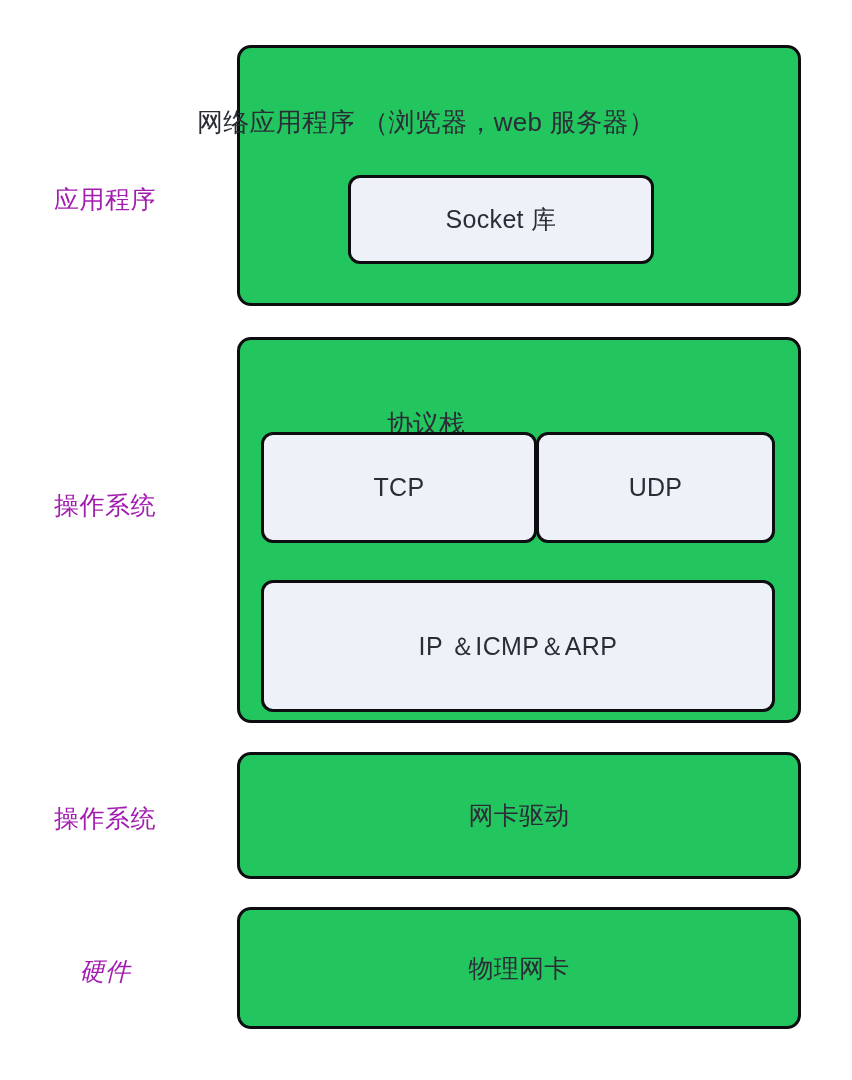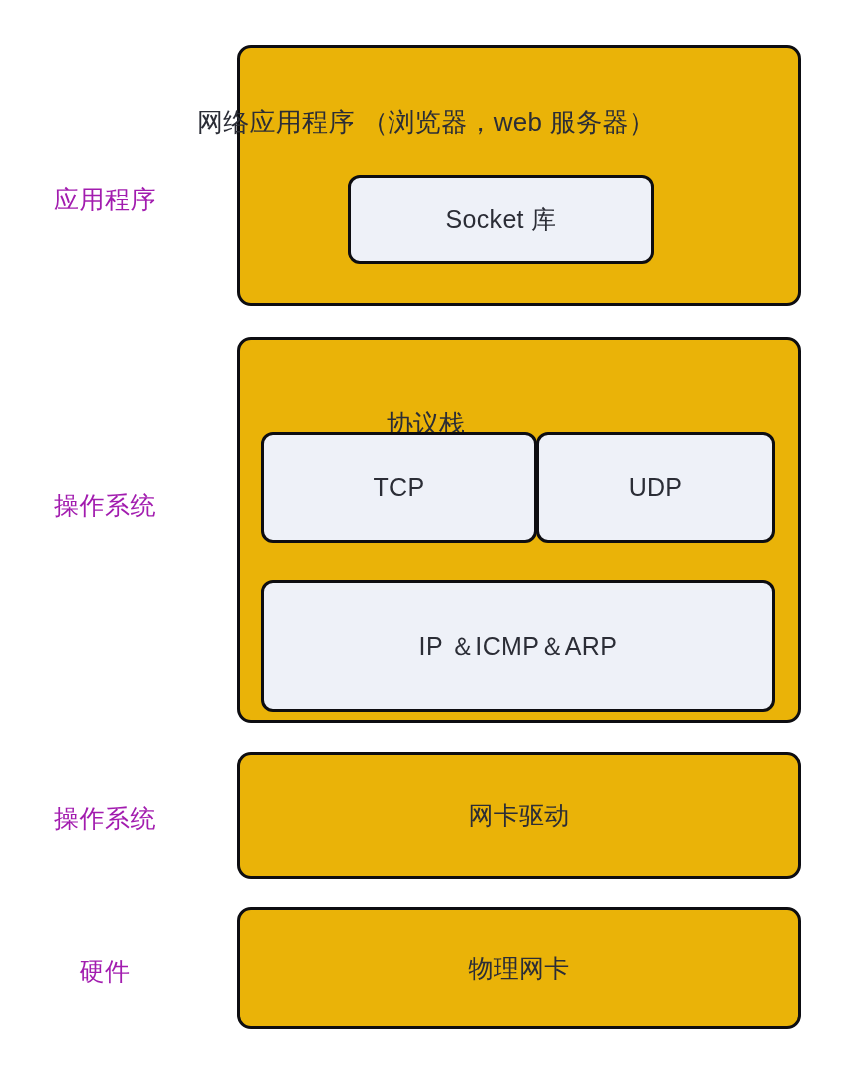--- a/index.html
+++ b/index.html
@@ -33,21 +33,21 @@
     font-size: 25px;
     line-height: 1.2;
     color: #a21caf;
     letter-spacing: 0.5px;
     white-space: nowrap;
   }
 
   
   .box {
     position: absolute;
-    background: #eab308;
+    background: #22c55e;
     border: 3.5px solid #0d0d11;
     border-radius: 14px;
     box-sizing: border-box;
   }
   .box.inner {
     background: #eef1f8;
     border-width: 3.5px;
     border-radius: 12px;
   }
 
@@ -106,21 +106,21 @@
 <body>
 
 <div id="stage">
 
   <div class="row-label" id="label-application" style="top:184px;">应用程序</div>
 
   <div class="row-label" id="label-os" style="top:490px;">操作系统</div>
 
   <div class="row-label" id="label-driver" style="top:803px;">操作系统</div>
 
-  <div class="row-label" id="label-hardware" style="top:956px;">硬件</div>
+  <div class="row-label" id="label-hardware" style="top:956px;font-style:italic;">硬件</div>
 
   <div class="box" id="box-application"></div>
 
   <div class="box-caption" id="caption-application">网络应用程序 （浏览器，web 服务器）</div>
 
   <div class="box inner" id="box-socket">
     <div class="centered-text">Socket 库</div>
   </div>
 
   <div class="box" id="box-os"></div>

